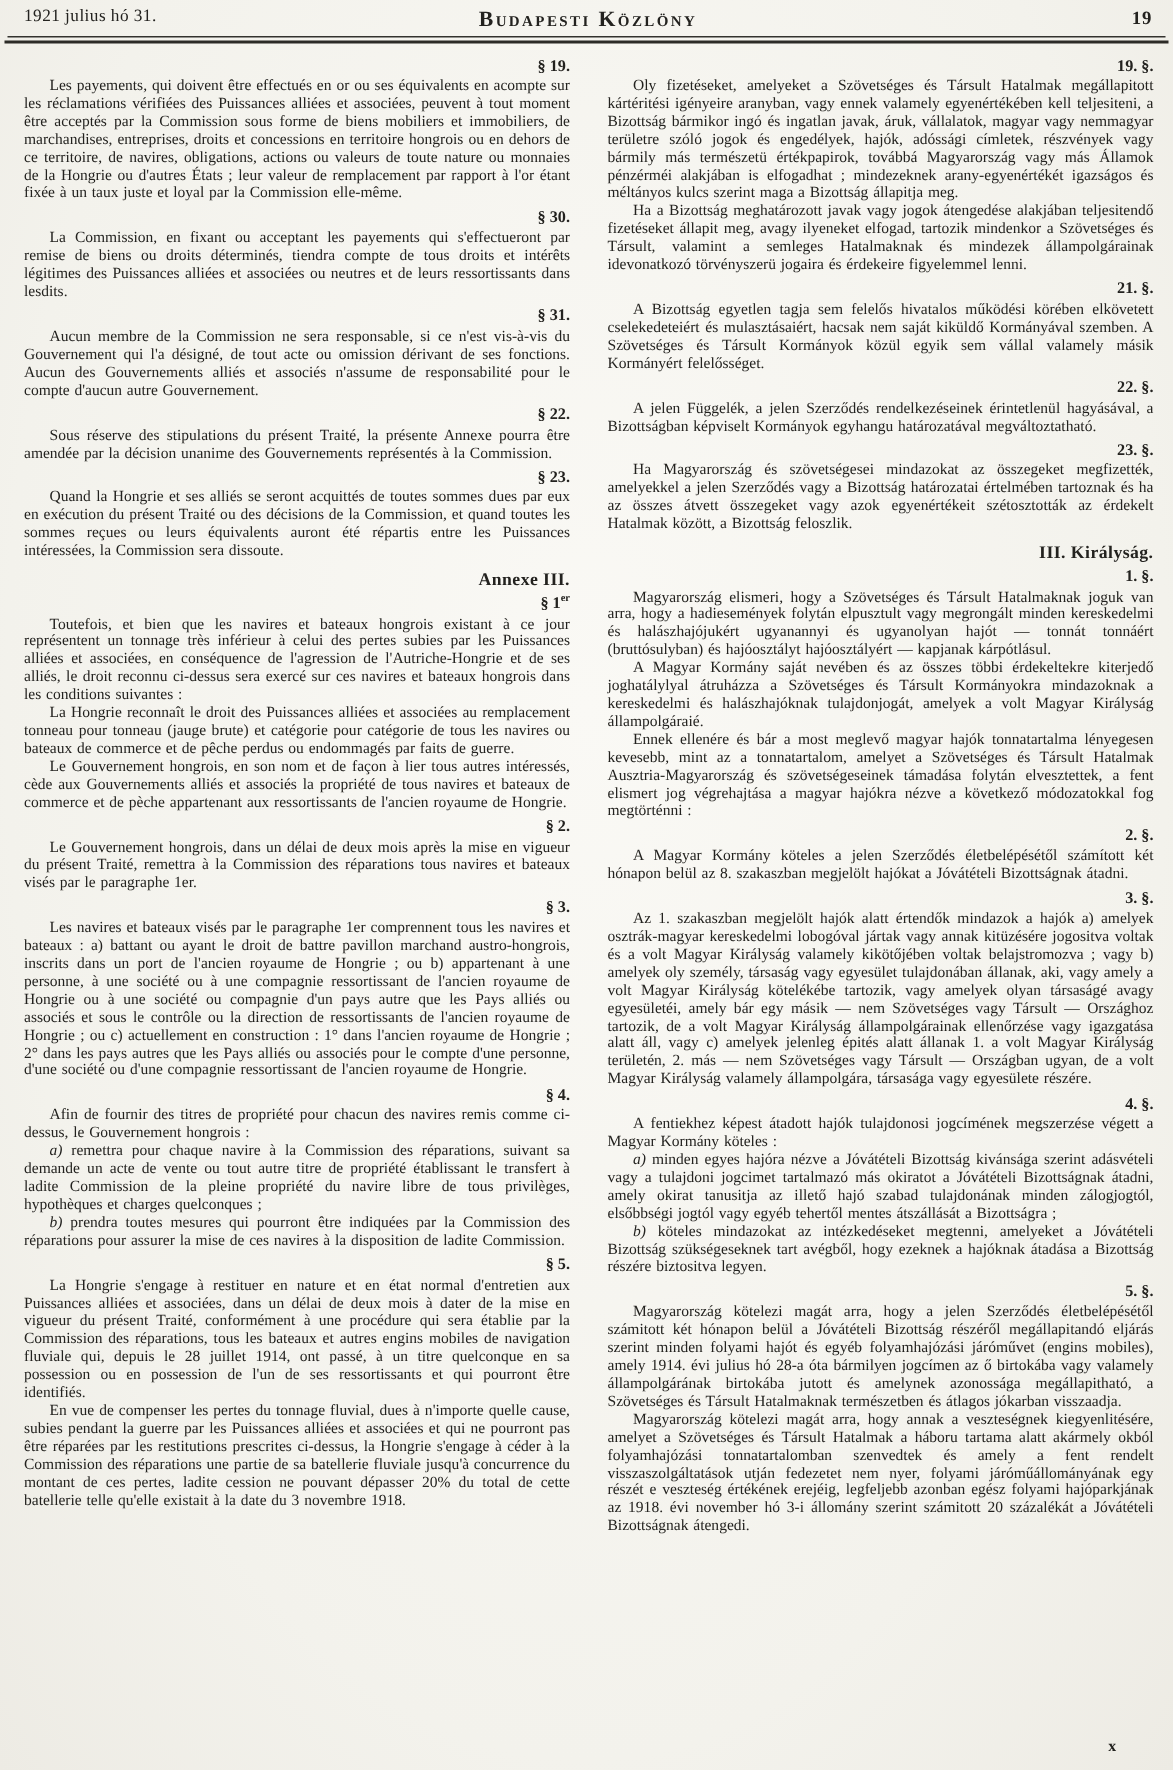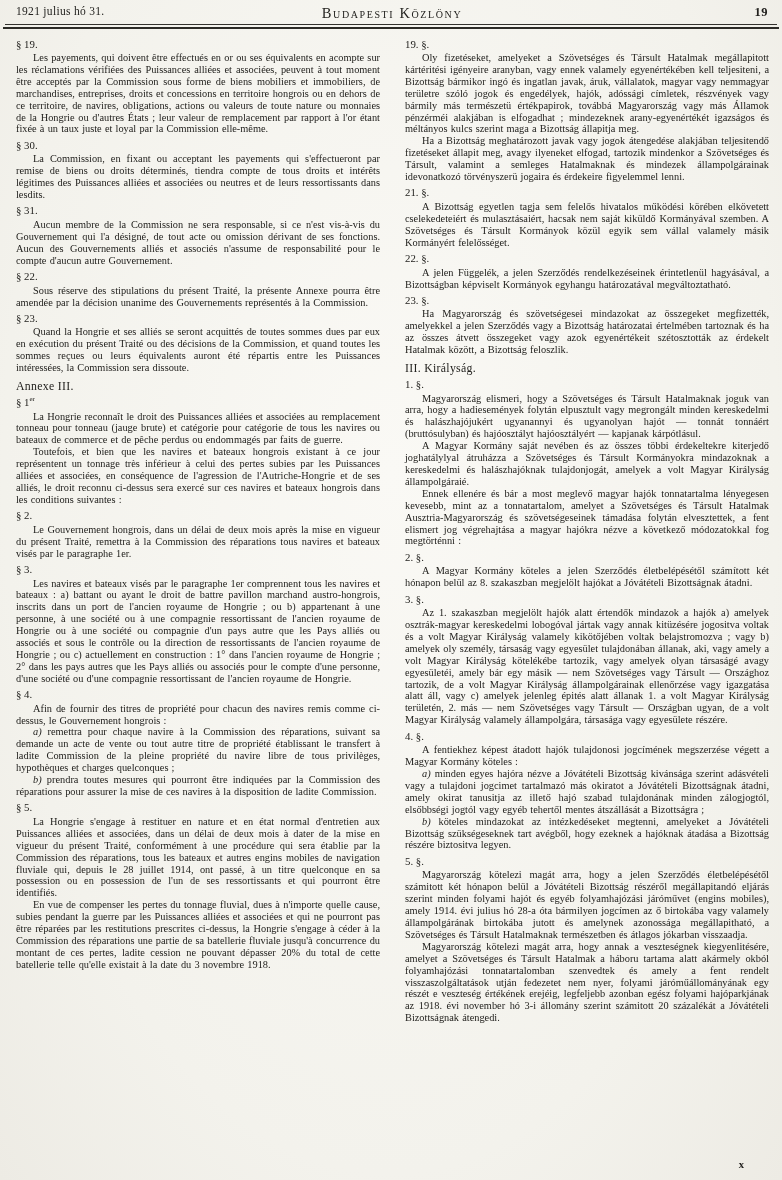--- a/index.html
+++ b/index.html
@@ -6,32 +6,32 @@
   .page{
     width:782px;height:1180px;
     background:#f6f5f0;
     background-image:radial-gradient(ellipse at 50% 40%, #faf9f5 0%, #f3f2ec 70%, #edebe4 100%);
     font-family:"Liberation Serif","DejaVu Serif",serif;
     color:#23221f;
     overflow:hidden;position:relative;box-sizing:border-box;
   }
   .header{display:flex;align-items:flex-start;padding:5px 14px 0 16px;}
   .header .date{font-size:11.5px;width:180px;letter-spacing:.3px;}
-  .header .title{flex:1;text-align:center;font-variant:small-caps;font-weight:normal;font-size:14.5px;letter-spacing:1.6px;}
+  .header .title{flex:1;text-align:center;font-variant:small-caps;font-weight:bold;font-size:14.5px;letter-spacing:1.6px;}
   .header .pagenum{width:180px;text-align:right;font-weight:bold;font-size:12.5px;letter-spacing:.5px;}
   .rule-thin{border-top:1px solid #33322e;margin:2px 5px 0 5px;}
   .rule-thick{border-top:2.4px solid #2c2b27;margin:2px 3px 0 3px;}
   .content{display:flex;gap:25px;padding:5px 13px 0 16px;height:1130px;overflow:hidden;}
   .col{flex:1;min-width:0;}
   .col p{
     margin:0;text-align:justify;text-indent:17px;
     font-size:10.35px;line-height:11.9px;
     word-spacing:.6px;
   }
-  .sec-heading{text-align:left;font-weight:normal;font-size:10.8px;line-height:12.5px;margin:3.5px 0 2px;}
+  .sec-heading{text-align:right;font-weight:bold;font-size:10.8px;line-height:12.5px;margin:3.5px 0 2px;}
   .sec-heading.big{font-size:11.8px;margin:6px 0 3px;letter-spacing:.3px;}
   .sec-heading sup{font-size:7px;vertical-align:super;line-height:0;}
   .footer-mark{position:absolute;right:38px;bottom:10px;font-weight:bold;font-size:10.5px;}
 </style>
 </head>
 <body>
 
 <div class="page">
   <div class="header">
     <span class="date">1921 julius hó 31.</span>
@@ -48,22 +48,23 @@
         <div class="sec-heading">§ 30.</div>
         <p>La Commission, en fixant ou acceptant les payements qui s'effectueront par remise de biens ou droits déterminés, tiendra compte de tous droits et intérêts légitimes des Puissances alliées et associées ou neutres et de leurs ressortissants dans lesdits.</p>
         <div class="sec-heading">§ 31.</div>
         <p>Aucun membre de la Commission ne sera responsable, si ce n'est vis-à-vis du Gouvernement qui l'a désigné, de tout acte ou omission dérivant de ses fonctions. Aucun des Gouvernements alliés et associés n'assume de responsabilité pour le compte d'aucun autre Gouvernement.</p>
         <div class="sec-heading">§ 22.</div>
         <p>Sous réserve des stipulations du présent Traité, la présente Annexe pourra être amendée par la décision unanime des Gouvernements représentés à la Commission.</p>
         <div class="sec-heading">§ 23.</div>
         <p>Quand la Hongrie et ses alliés se seront acquittés de toutes sommes dues par eux en exécution du présent Traité ou des décisions de la Commission, et quand toutes les sommes reçues ou leurs équivalents auront été répartis entre les Puissances intéressées, la Commission sera dissoute.</p>
         <div class="sec-heading big">Annexe III.</div>
         <div class="sec-heading">§ 1<sup>er</sup></div>
+        <p>Toutefois, et bien que les navires et bateaux hongrois existant à ce jour représentent un tonnage très inférieur à celui des pertes subies par les Puissances alliées et associées, en conséquence de l'agression de l'Autriche-Hongrie et de ses alliés, le droit reconnu ci-dessus sera exercé sur ces navires et bateaux hongrois dans les conditions suivantes :</p>
         <p>La Hongrie reconnaît le droit des Puissances alliées et associées au remplacement tonneau pour tonneau (jauge brute) et catégorie pour catégorie de tous les navires ou bateaux de commerce et de pêche perdus ou endommagés par faits de guerre.</p>
-        <p>Toutefois, et bien que les navires et bateaux hongrois existant à ce jour représentent un tonnage très inférieur à celui des pertes subies par les Puissances alliées et associées, en conséquence de l'agression de l'Autriche-Hongrie et de ses alliés, le droit reconnu ci-dessus sera exercé sur ces navires et bateaux hongrois dans les conditions suivantes :</p>
+        <p>Le Gouvernement hongrois, en son nom et de façon à lier tous autres intéressés, cède aux Gouvernements alliés et associés la propriété de tous navires et bateaux de commerce et de pèche appartenant aux ressortissants de l'ancien royaume de Hongrie.</p>
         <div class="sec-heading">§ 2.</div>
         <p>Le Gouvernement hongrois, dans un délai de deux mois après la mise en vigueur du présent Traité, remettra à la Commission des réparations tous navires et bateaux visés par le paragraphe 1er.</p>
         <div class="sec-heading">§ 3.</div>
         <p>Les navires et bateaux visés par le paragraphe 1er comprennent tous les navires et bateaux : a) battant ou ayant le droit de battre pavillon marchand austro-hongrois, inscrits dans un port de l'ancien royaume de Hongrie ; ou b) appartenant à une personne, à une société ou à une compagnie ressortissant de l'ancien royaume de Hongrie ou à une société ou compagnie d'un pays autre que les Pays alliés ou associés et sous le contrôle ou la direction de ressortissants de l'ancien royaume de Hongrie ; ou c) actuellement en construction : 1° dans l'ancien royaume de Hongrie ; 2° dans les pays autres que les Pays alliés ou associés pour le compte d'une personne, d'une société ou d'une compagnie ressortissant de l'ancien royaume de Hongrie.</p>
         <div class="sec-heading">§ 4.</div>
         <p>Afin de fournir des titres de propriété pour chacun des navires remis comme ci-dessus, le Gouvernement hongrois :</p>
         <p><i>a)</i> remettra pour chaque navire à la Commission des réparations, suivant sa demande un acte de vente ou tout autre titre de propriété établissant le transfert à ladite Commission de la pleine propriété du navire libre de tous privilèges, hypothèques et charges quelconques ;</p>
         <p><i>b)</i> prendra toutes mesures qui pourront être indiquées par la Commission des réparations pour assurer la mise de ces navires à la disposition de ladite Commission.</p>
         <div class="sec-heading">§ 5.</div>
         <p>La Hongrie s'engage à restituer en nature et en état normal d'entretien aux Puissances alliées et associées, dans un délai de deux mois à dater de la mise en vigueur du présent Traité, conformément à une procédure qui sera établie par la Commission des réparations, tous les bateaux et autres engins mobiles de navigation fluviale qui, depuis le 28 juillet 1914, ont passé, à un titre quelconque en sa possession ou en possession de l'un de ses ressortissants et qui pourront être identifiés.</p>

